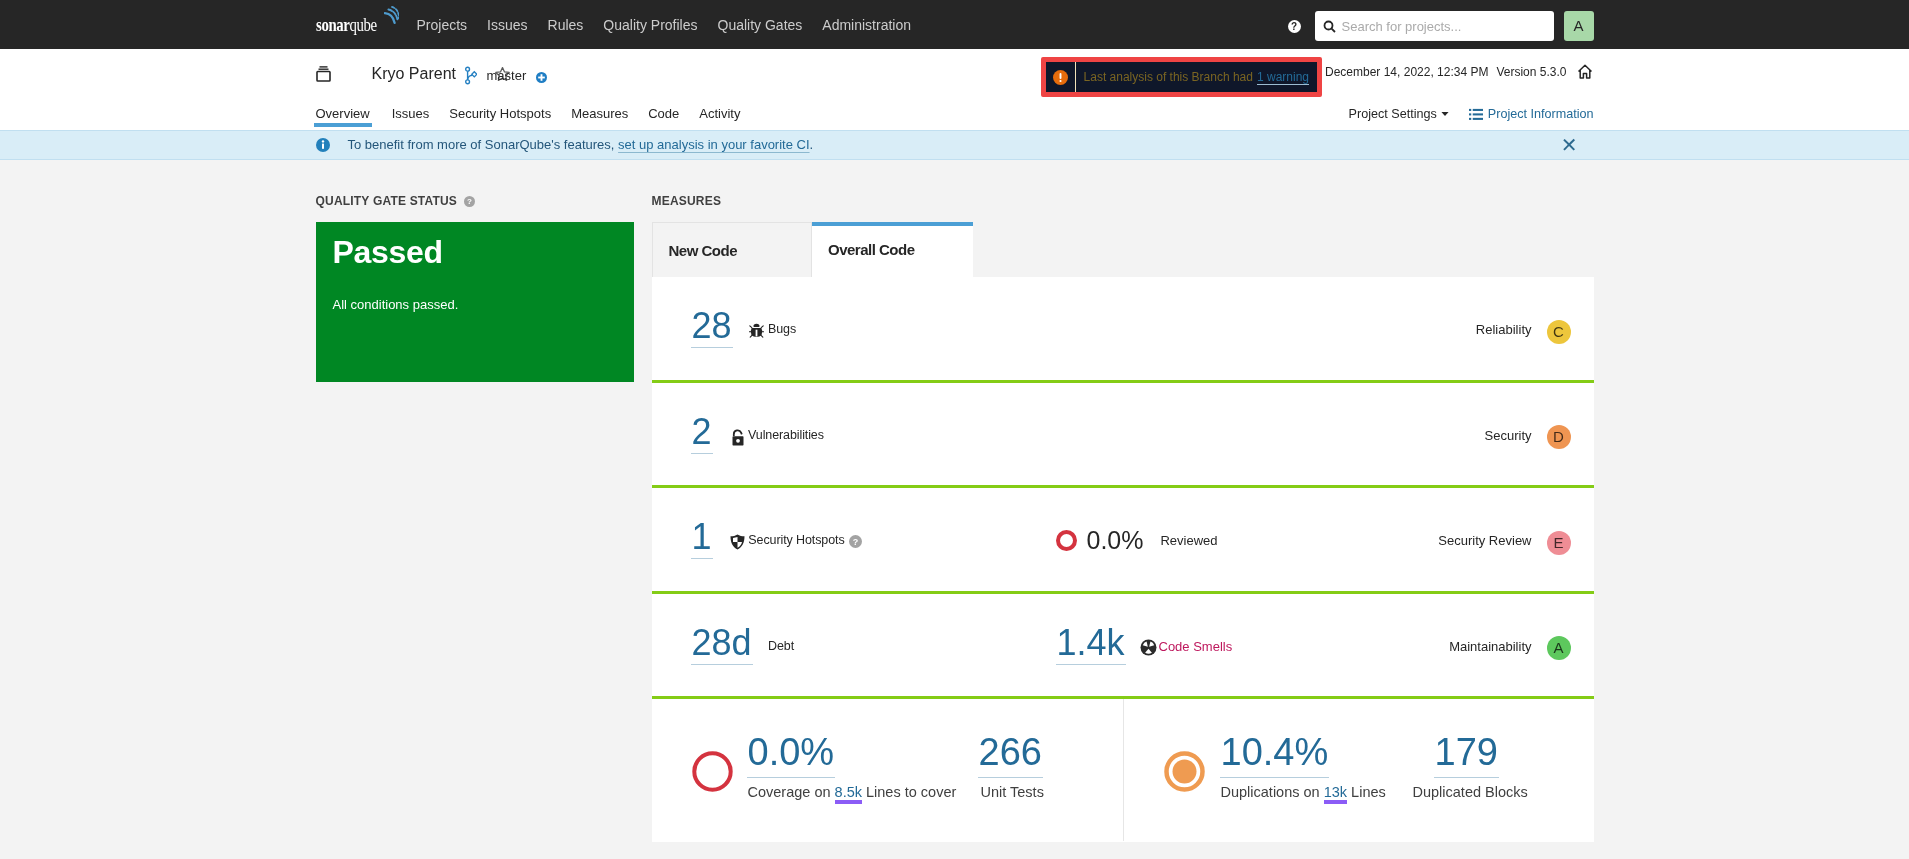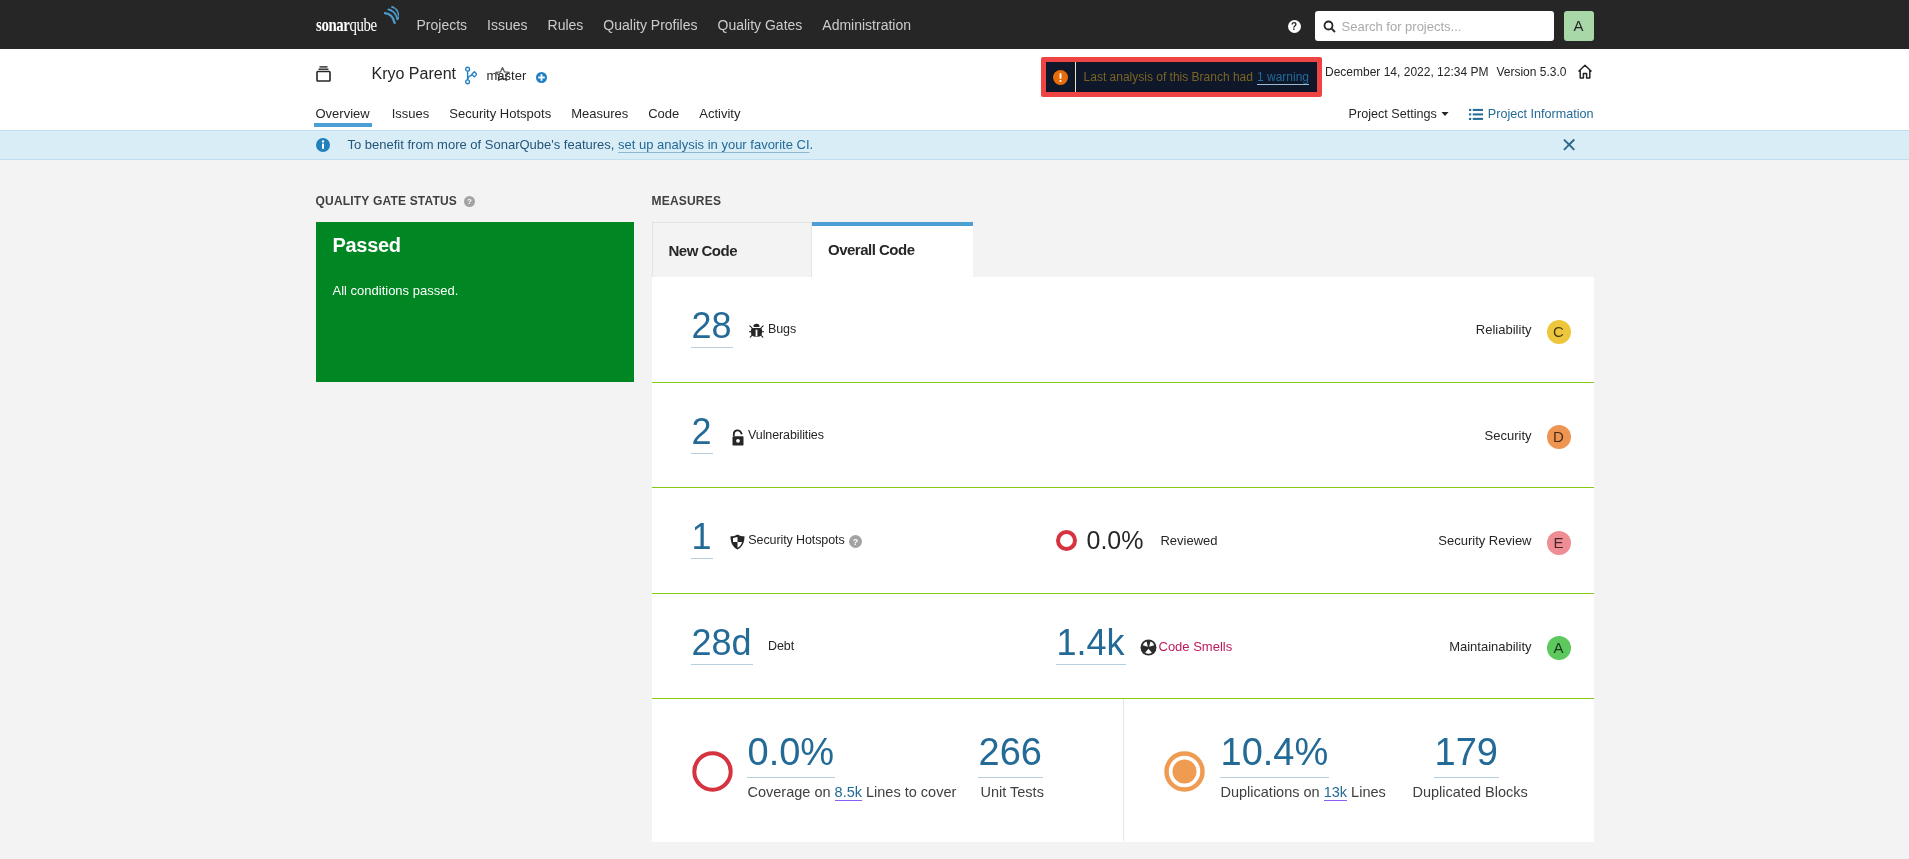--- a/index.html
+++ b/index.html
@@ -41,41 +41,41 @@
 .banner .container { display:flex; align-items:center; height:27px; }
 .banner .txt { font-size:13px; color:#24567a; margin-left:18px; }
 .banner .txt a { color:#236a97; text-decoration:underline; text-underline-offset:3px; text-decoration-color:#8cb8cf; }
 .banner .close { margin-left:auto; margin-right:16px; color:#2d6a8f; font-size:20px; line-height:20px; }
 
 .content { height:699px; background:#f3f3f3; position:relative; }
 .content .col-l { position:absolute; left:0; top:0; width:318px; }
 .content .col-r { position:absolute; left:336px; top:0; width:942px; }
 h3.sect { font-size:12px; font-weight:bold; color:#404040; letter-spacing:0.2px; display:flex; align-items:center; }
 .qg-box { position:absolute; left:0; top:28px; width:318px; height:160px; background:#008723; color:#fff; padding:12px 17px; }
-.qg-box .passed { font-size:20px; font-weight:bold; letter-spacing:-0.3px; }
+.qg-box .passed { font-size:32px; font-weight:bold; letter-spacing:-0.3px; }
 .qg-box .sub { font-size:13px; margin-top:26px; }
 .mtabs { position:absolute; left:0; top:28px; display:flex; }
 .mtab { width:160.5px; height:55px; font-size:15px; font-weight:bold; color:#262626; padding:19px 0 0 16px; letter-spacing:-0.5px; }
 .mtab.inactive { background:#f3f3f3; border:1px solid #e3e3e3; border-bottom:none; }
 .mtab.active { background:#fff; border-top:4px solid #4b9fd5; padding-top:15px; }
 .panel { position:absolute; left:0; top:83px; width:942px; height:565px; background:#fff; }
-.mrow { position:relative; height:105.5px; border-bottom:1px solid #84cc16; }
+.mrow { position:relative; height:105.5px; border-bottom:3px solid #84cc16; }
 .bignum { position:absolute; left:39px; top:31px; font-size:36px; line-height:36px; color:#236a97; text-decoration:none; border-bottom:1px solid #b6cedd; padding:0 1px 3px 1px; }
 .mlabel { font-size:12.5px; color:#262626; position:absolute; top:45px; white-space:nowrap; letter-spacing:-0.1px; }
 .micon { position:absolute; top:46px; }
 .rright { position:absolute; right:23px; top:0; height:105.5px; display:flex; align-items:center; }
 .rright .rlab { font-size:13px; color:#262626; margin-right:15px; }
 .badge { width:24px; height:24px; border-radius:50%; font-size:15px; text-align:center; line-height:24px; color:rgba(0,0,0,0.72); margin-top:4px; }
 .bC { background:#edc63c; } .bD { background:#ef9552; } .bE { background:#ef8d95; } .bA { background:#5dc85d; }
 .footer { position:relative; height:142px; display:flex; }
 .fcell { width:471px; position:relative; }
 .fcell.right { border-left:1px solid #e6e6e6; }
 .fnum { position:absolute; font-size:38px; line-height:38px; color:#236a97; text-decoration:none; border-bottom:1px solid #b6cedd; padding:0 1px 6px 1px; }
 .flab { position:absolute; font-size:14.5px; color:#404040; }
-.flab a { color:#236a97; text-decoration:none; border-bottom:1px solid #8b5cf6; }
+.flab a { color:#236a97; text-decoration:none; border-bottom:4px solid #8b5cf6; }
 </style>
 </head>
 <body>
 
 <div class="nav">
     <div class="container">
   <div class="logo">
     <span class="logo-text"><b>sonar</b>qube</span>
     <svg width="15" height="25" viewBox="0 0 17 26" style="position:absolute;left:68px;top:-4px">
       <path d="M1 8 Q 10 9 12 19" stroke="#4e9bcd" stroke-width="2.6" fill="none" stroke-linecap="round"></path>

